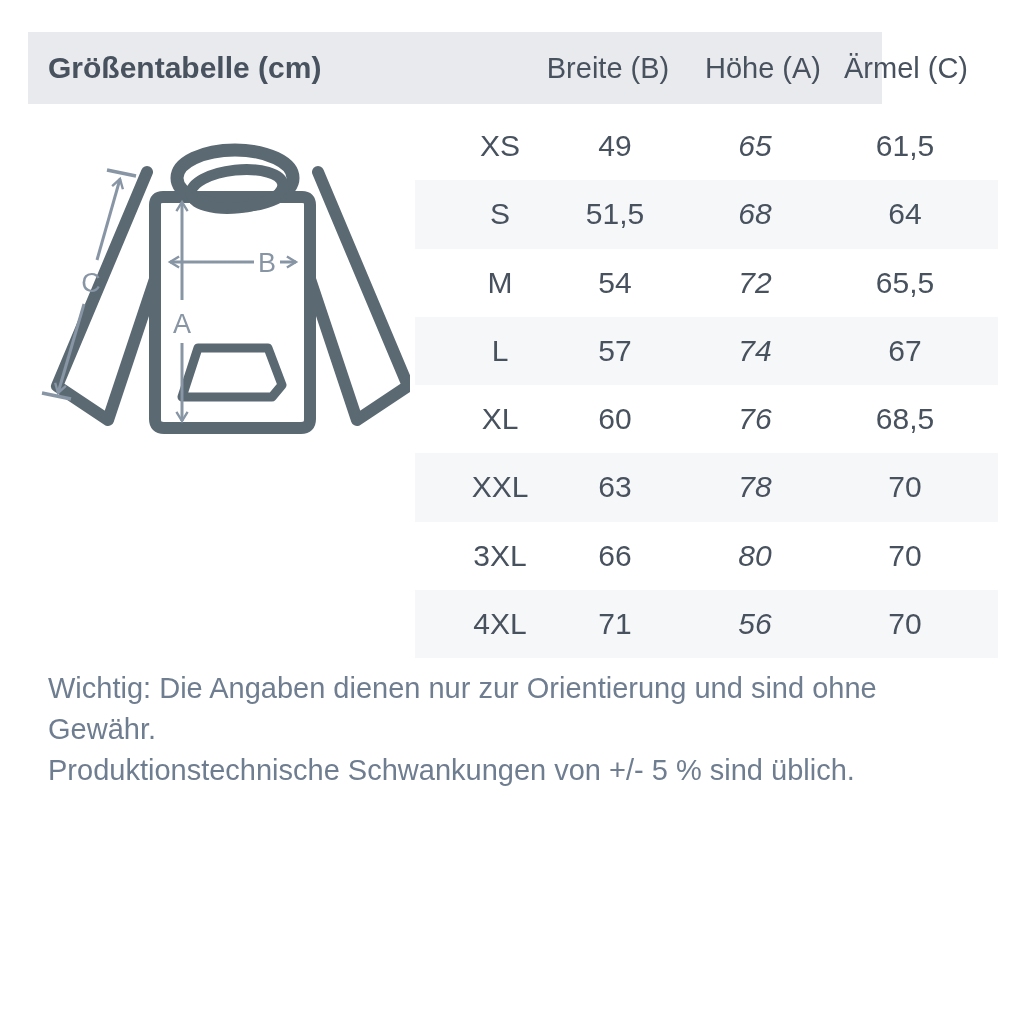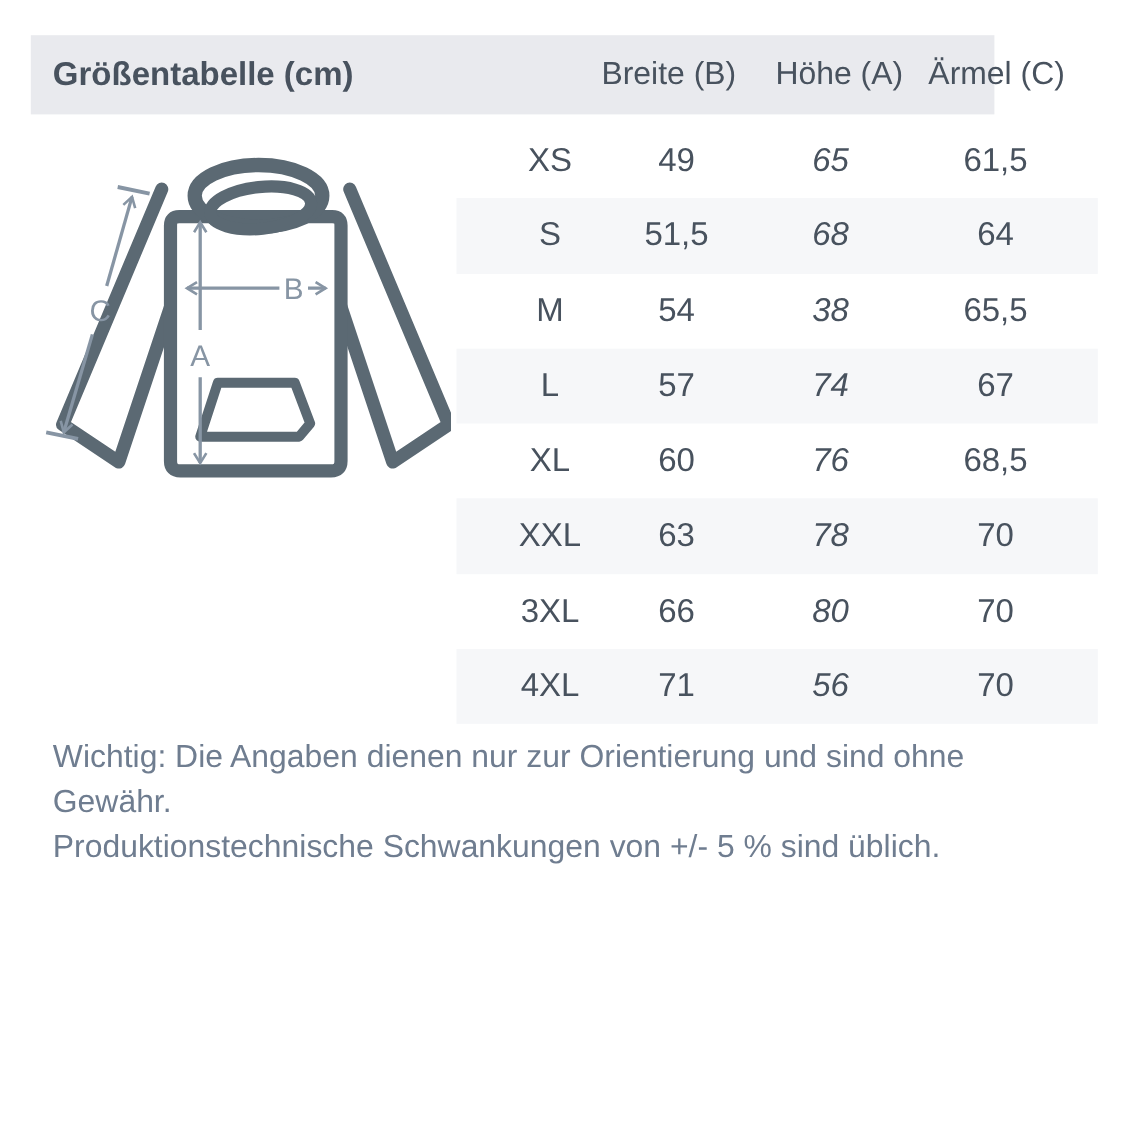--- a/index.html
+++ b/index.html
@@ -1,20 +1,20 @@
 <!DOCTYPE html>
 <html><head>
 <meta charset="utf-8">
 <style>
   html,body{margin:0;padding:0;background:#ffffff;}
   .page{position:relative;width:1024px;height:1024px;background:#ffffff;overflow:hidden;
         font-family:"Liberation Sans", sans-serif;color:#48525e;}
 
   
-  .band{position:absolute;left:28px;top:32px;width:854px;height:72px;background:#e9eaee;padding-left:22px;}
+  .band{position:absolute;left:28px;top:32px;width:854px;height:72px;background:#e9eaee;}
   .title{position:absolute;left:20px;top:50%;transform:translateY(-50%);
          font-size:30px;font-weight:bold;white-space:nowrap;}
   .colhead{position:absolute;top:50%;transform:translate(-50%,-50%);
            font-size:29px;font-weight:normal;white-space:nowrap;}
   .ch-b{left:580px;} .ch-h{left:735px;} .ch-c{left:878px;}
 
   
   .table{position:absolute;left:415px;top:112px;width:583px;}
   .row{position:relative;height:68.25px;}
   .row.alt{background:#f6f7f9;}
@@ -96,21 +96,21 @@
     </div>
       <div class="row alt">
       <span class="cell c1">S</span>
       <span class="cell c2">51,5</span>
       <span class="cell c3">68</span>
       <span class="cell c4">64</span>
     </div>
       <div class="row">
       <span class="cell c1">M</span>
       <span class="cell c2">54</span>
-      <span class="cell c3">38</span>
+      <span class="cell c3">72</span>
       <span class="cell c4">65,5</span>
     </div>
       <div class="row alt">
       <span class="cell c1">L</span>
       <span class="cell c2">57</span>
       <span class="cell c3">74</span>
       <span class="cell c4">67</span>
     </div>
       <div class="row">
       <span class="cell c1">XL</span>

